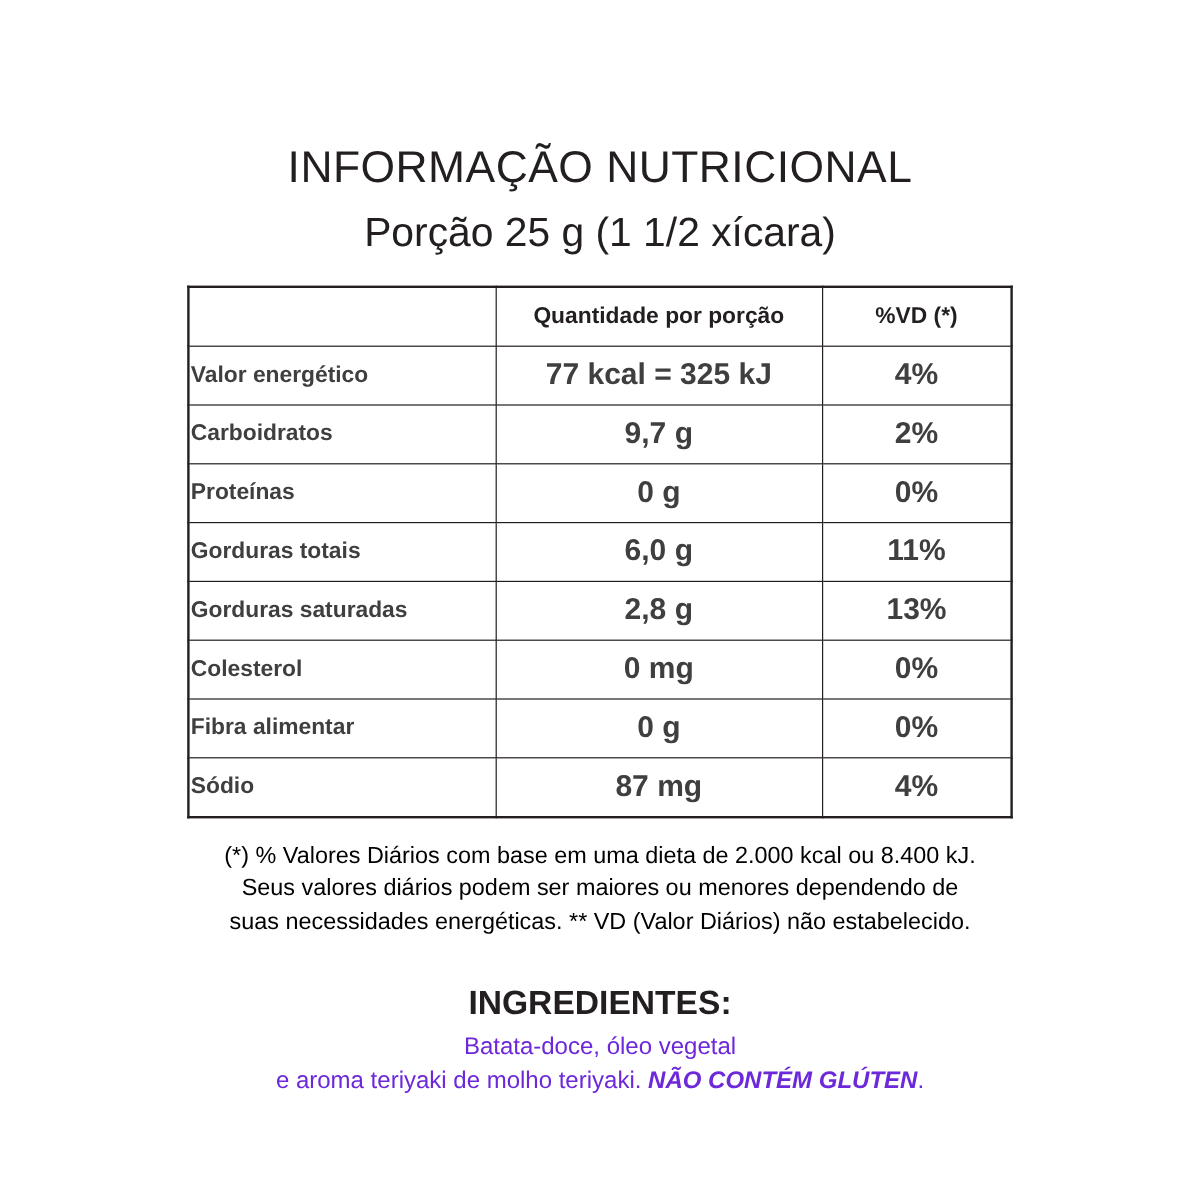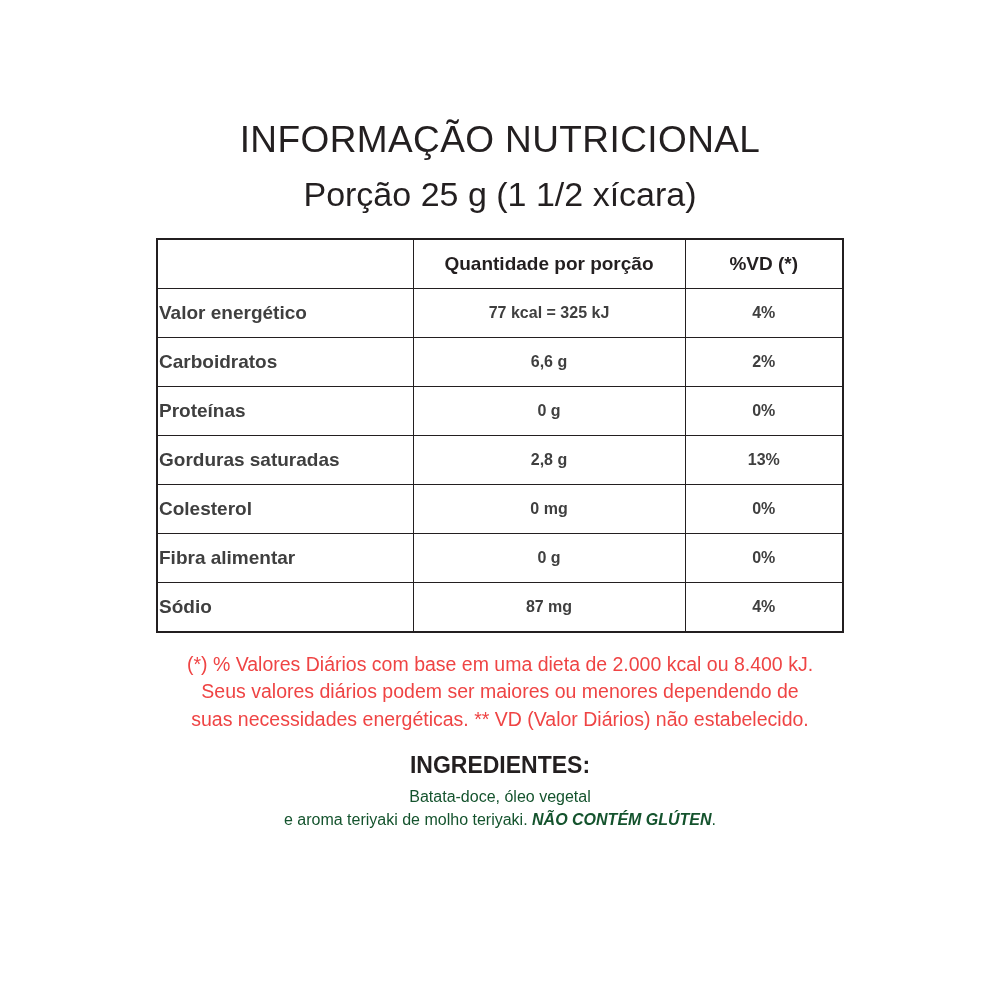--- a/index.html
+++ b/index.html
@@ -84,53 +84,53 @@
   .row-cell-name {
     padding: 0 0 0 18px;
     text-align: left;
     height: 46px;
     font-size: 19px;
     color: #3f3f3f;
   }
   .row-cell-qty, .row-cell-vd {
     text-align: center;
     height: 46px;
-    font-size: 16px;
+    font-size: 25px;
     color: #3f3f3f;
   }
 
   
   tr.first-data td {
     border-top: none;
   }
 
   .footnote {
     width: 700px;
     margin: 18px auto 0 auto;
     text-align: center;
     font-size: 19.5px;
     line-height: 1.42;
-    color: #ef4444;
+    color: #000000;
   }
 
   .ing-title {
-    margin-top: 18px;
-    font-size: 23px;
+    margin-top: 37px;
+    font-size: 28px;
     font-weight: 700;
     text-align: center;
     color: #231f20;
   }
 
   .ing-body {
     margin-top: 6px;
     width: 700px;
     text-align: center;
-    font-size: 16px;
+    font-size: 20px;
     line-height: 1.45;
-    color: #14532d;
+    color: #6d28d9;
   }
   .ing-body .strong { font-weight: 700; font-style: italic; }
   .ital { font-style: italic; }
 </style>
 </head>
 <body>
 
 <div class="label-wrap">
 
   <div class="title">INFORMAÇÃO NUTRICIONAL</div>
@@ -150,27 +150,32 @@
       </tr>
     </thead>
     <tbody id="nutri-body">
         <tr class="first-data">
           <td class="row-cell-name">Valor energético</td>
           <td class="row-cell-qty">77 kcal = 325 kJ</td>
           <td class="row-cell-vd">4%</td>
         </tr>
         <tr>
           <td class="row-cell-name">Carboidratos</td>
-          <td class="row-cell-qty">6,6 g</td>
+          <td class="row-cell-qty">9,7 g</td>
           <td class="row-cell-vd">2%</td>
         </tr>
         <tr>
           <td class="row-cell-name">Proteínas</td>
           <td class="row-cell-qty">0 g</td>
           <td class="row-cell-vd">0%</td>
+        </tr>
+        <tr>
+          <td class="row-cell-name">Gorduras totais</td>
+          <td class="row-cell-qty">6,0 g</td>
+          <td class="row-cell-vd">11%</td>
         </tr>
         <tr>
           <td class="row-cell-name">Gorduras saturadas</td>
           <td class="row-cell-qty">2,8 g</td>
           <td class="row-cell-vd">13%</td>
         </tr>
         <tr>
           <td class="row-cell-name">Colesterol</td>
           <td class="row-cell-qty">0 mg</td>
           <td class="row-cell-vd">0%</td>

